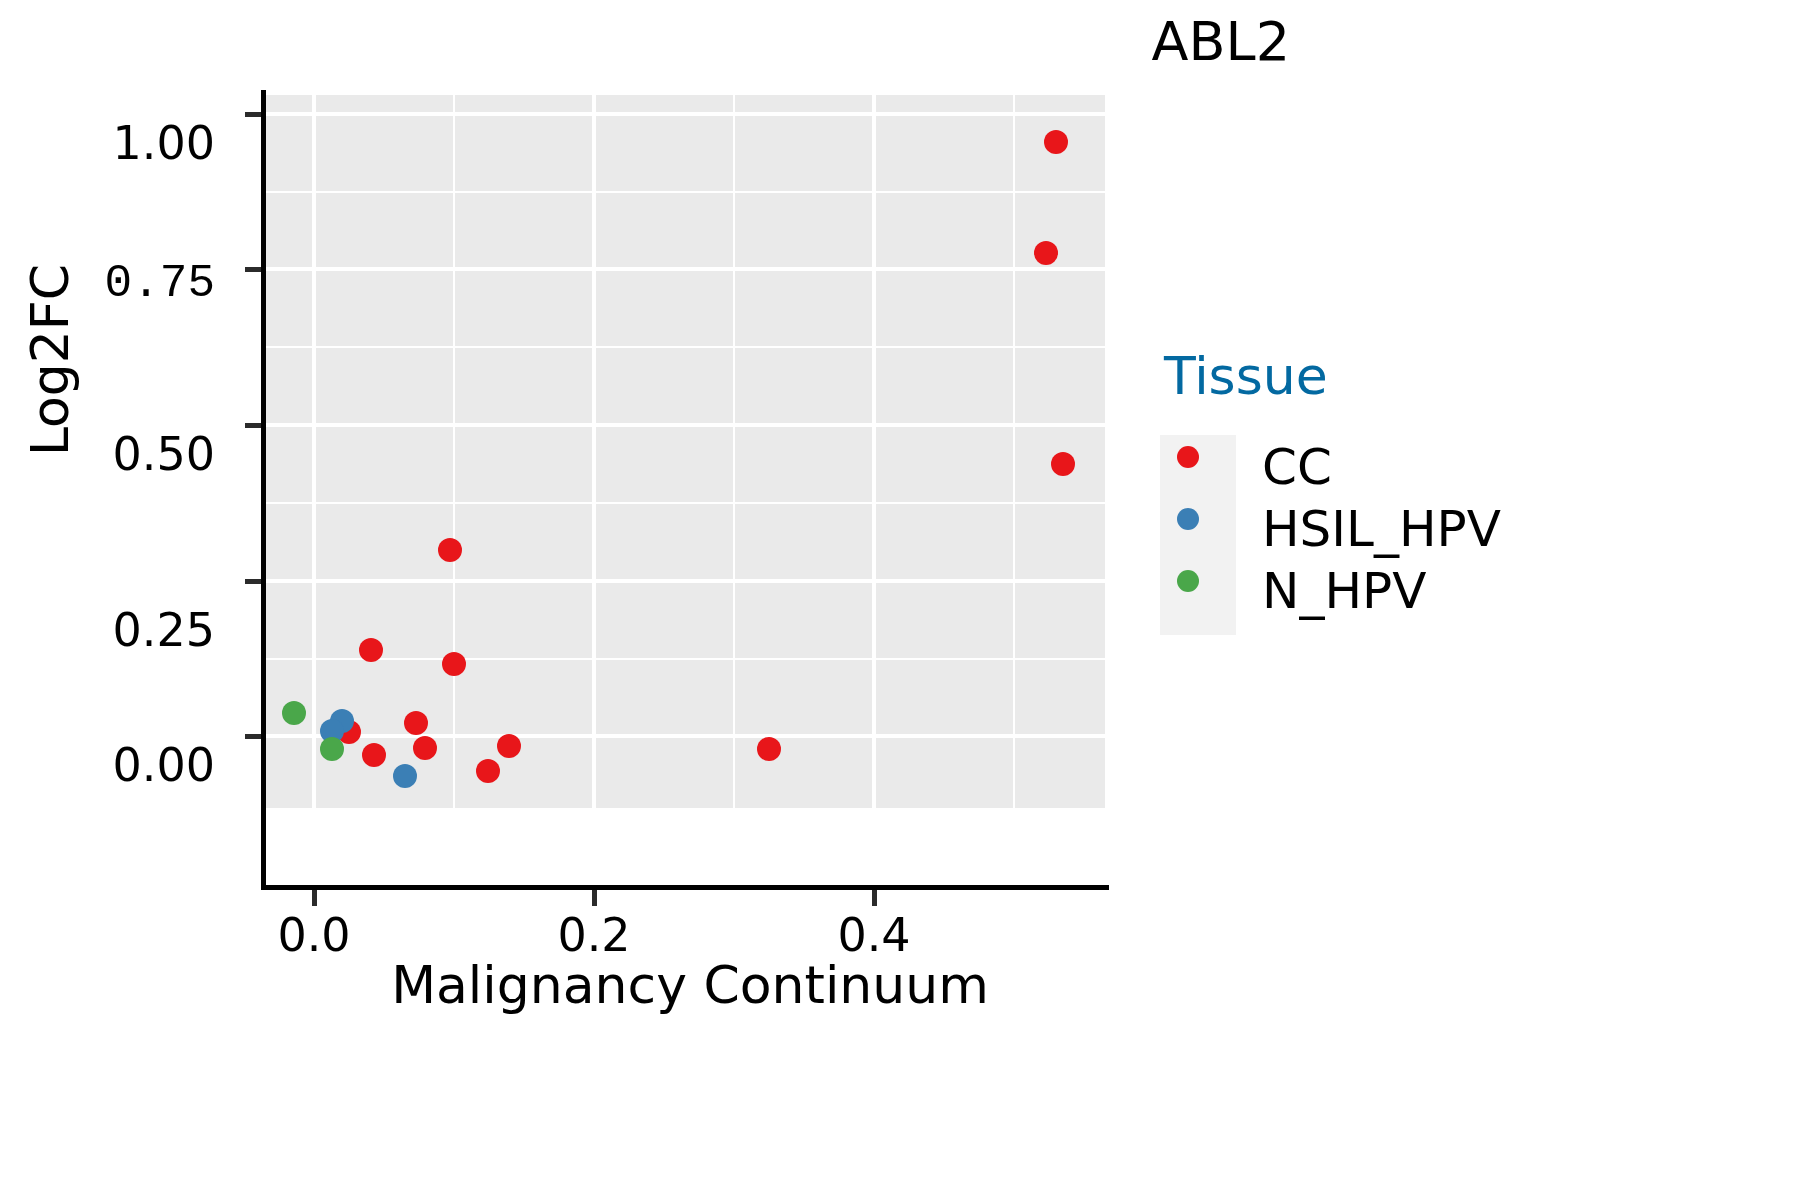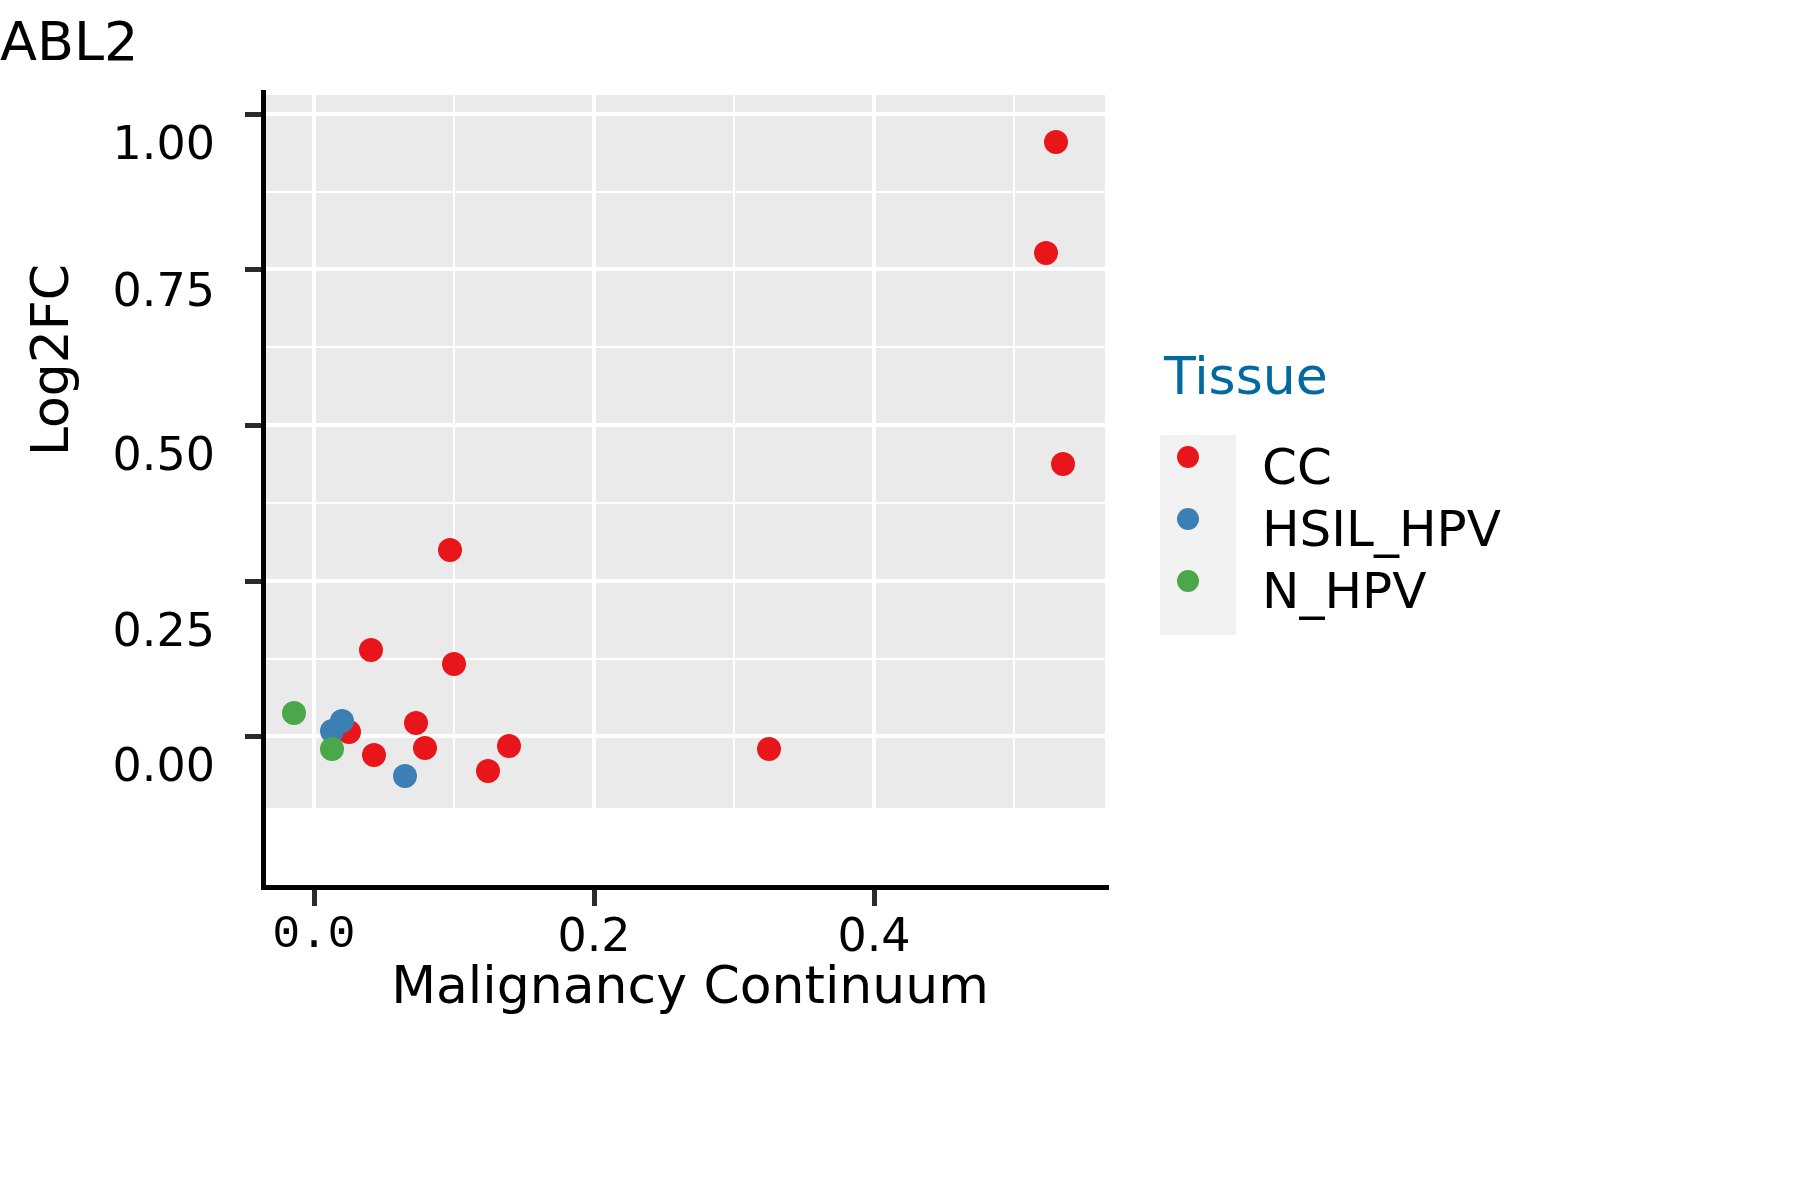--- a/index.html
+++ b/index.html
@@ -9,21 +9,21 @@
     font-family:"DejaVu Sans","Liberation Sans",sans-serif;
     overflow:hidden;
     position:relative;
   }
   #root{position:absolute;inset:0;}
 
   
   .title{
     position:absolute;
     left:0;top:10px;width:1290px;
-    text-align:left;
+    text-align:right;
     font-size:54px;
     color:#000;
     letter-spacing:0px;
   }
 
   
   .panel{
     position:absolute;
     left:265px;top:95px;
     width:840px;height:713px;
@@ -162,27 +162,27 @@
   <div class="axis-x-line"></div>
 
   <div id="yticks">
       <div class="tick-y" style="top: 734.389px;"></div>
       <div class="ylab" style="left: 55px; top: 710.389px;">0.00</div>
       <div class="tick-y" style="top: 578.712px;"></div>
       <div class="ylab" style="left: 55px; top: 575px;">0.25</div>
       <div class="tick-y" style="top: 423.035px;"></div>
       <div class="ylab" style="left: 55px; top: 399.035px;">0.50</div>
       <div class="tick-y" style="top: 267.358px;"></div>
-      <div class="ylab" style="left: 55px; top: 235px;">0.75</div>
+      <div class="ylab" style="left: 55px; top: 229px; font-family: Liberation Mono, monospace;">0.75</div>
       <div class="tick-y" style="top: 111.681px;"></div>
       <div class="ylab" style="left: 55px; top: 87.6812px;">1.00</div>
     </div>
   <div id="xticks">
       <div class="tick-x" style="left: 312px;"></div>
-      <div class="xlab" style="left: 234px; font-family: Liberation Mono, monospace;">0.0</div>
+      <div class="xlab" style="left: 234px;">0.0</div>
       <div class="tick-x" style="left: 592px;"></div>
       <div class="xlab" style="left: 514px;">0.2</div>
       <div class="tick-x" style="left: 872px;"></div>
       <div class="xlab" style="left: 794px;">0.4</div>
     </div>
 
   <div class="axis-title-y">Log2FC</div>
   <div class="axis-title-x">Malignancy Continuum</div>
 
   <div class="legend">

